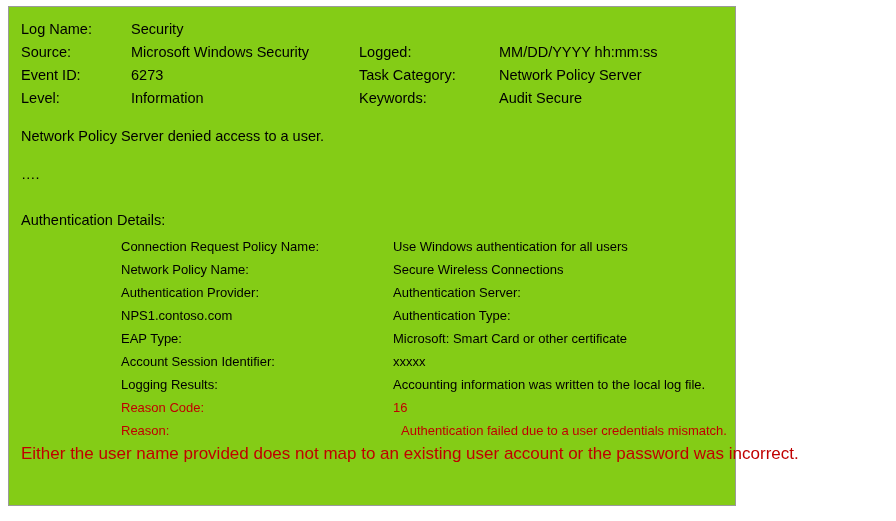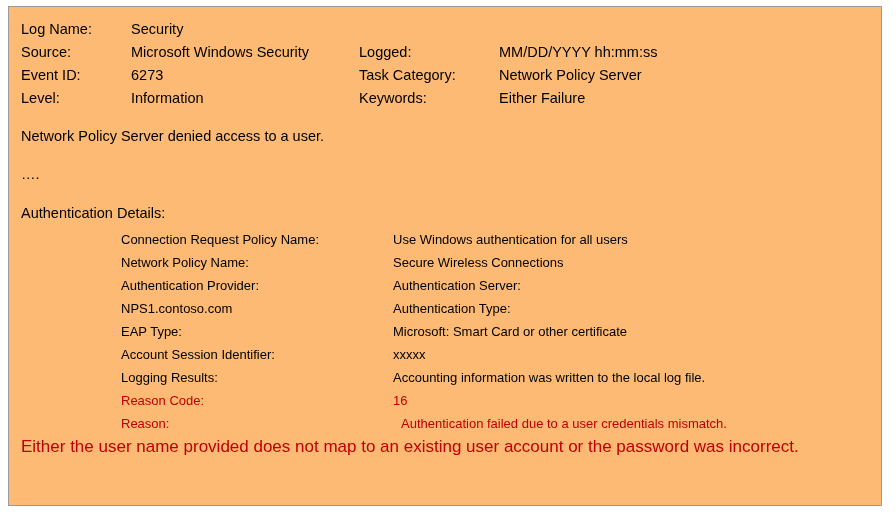--- a/index.html
+++ b/index.html
@@ -11,25 +11,25 @@
     width: 896px;
     height: 521px;
     font-family: "Liberation Sans", sans-serif;
     color: #000000;
     overflow: hidden;
   }
   .event-panel {
     position: absolute;
     left: 8px;
     top: 6px;
-    width: 874px;
+    width: 728px;
     height: 500px;
     border: 1px solid #9a9a9a;
     box-sizing: border-box;
-    background: #fdba74;
+    background: #84cc16;
     padding: 10px 12px 0 12px;
   }
   .header-grid {
     display: grid;
     grid-template-columns: 110px 228px 140px 1fr;
     row-gap: 3px;
     font-size: 14.5px;
     line-height: 20px;
     margin-top: 2px;
   }
@@ -39,21 +39,21 @@
   .body-line {
     font-size: 14.5px;
     line-height: 20px;
     white-space: nowrap;
   }
   .gap-sm { height: 18px; }
   .gap-md { height: 18px; }
   .details-title {
     font-size: 14.5px;
     line-height: 20px;
-    margin-top: 1px;
+    margin-top: 8px;
   }
   .details-grid {
     display: grid;
     grid-template-columns: 272px 1fr;
     row-gap: 2px;
     font-size: 13px;
     line-height: 21px;
     margin-left: 100px;
     margin-top: 6px;
   }
@@ -92,21 +92,21 @@
     <div class="cell">MM/DD/YYYY hh:mm:ss</div>
 
     <div class="cell">Event ID:</div>
     <div class="cell">6273</div>
     <div class="cell">Task Category:</div>
     <div class="cell">Network Policy Server</div>
 
     <div class="cell">Level:</div>
     <div class="cell">Information</div>
     <div class="cell">Keywords:</div>
-    <div class="cell">Either Failure</div>
+    <div class="cell">Audit Secure</div>
   </div>
 
   <div class="gap-sm"></div>
 
   <div class="body-line">Network Policy Server denied access to a user.</div>
 
   <div class="gap-md"></div>
 
   <div class="body-line">….</div>
 

